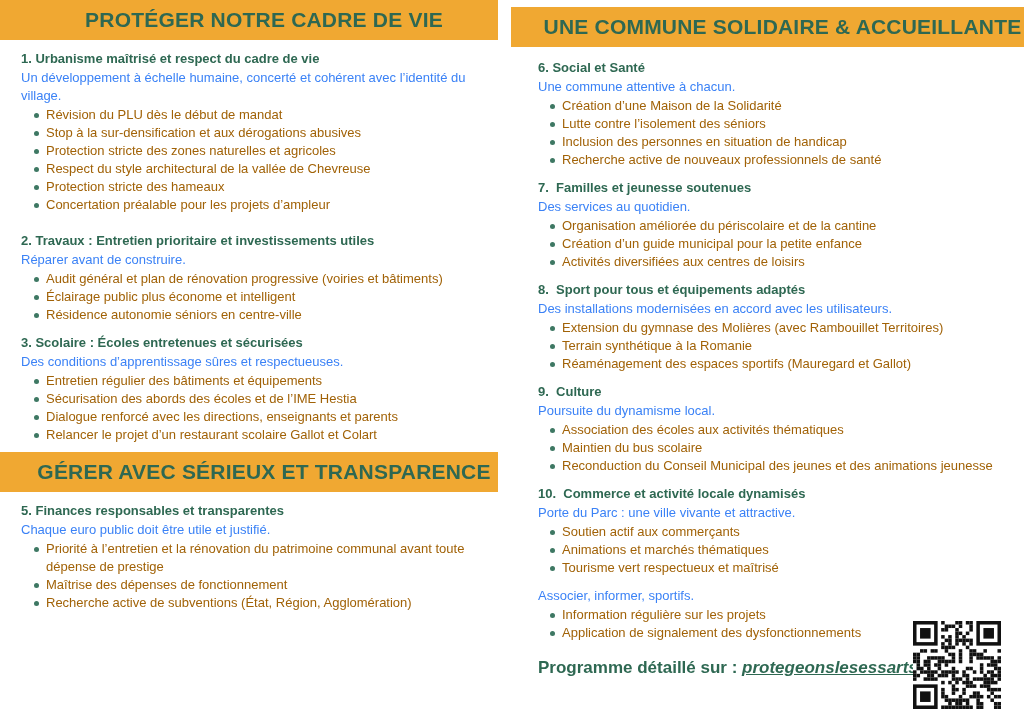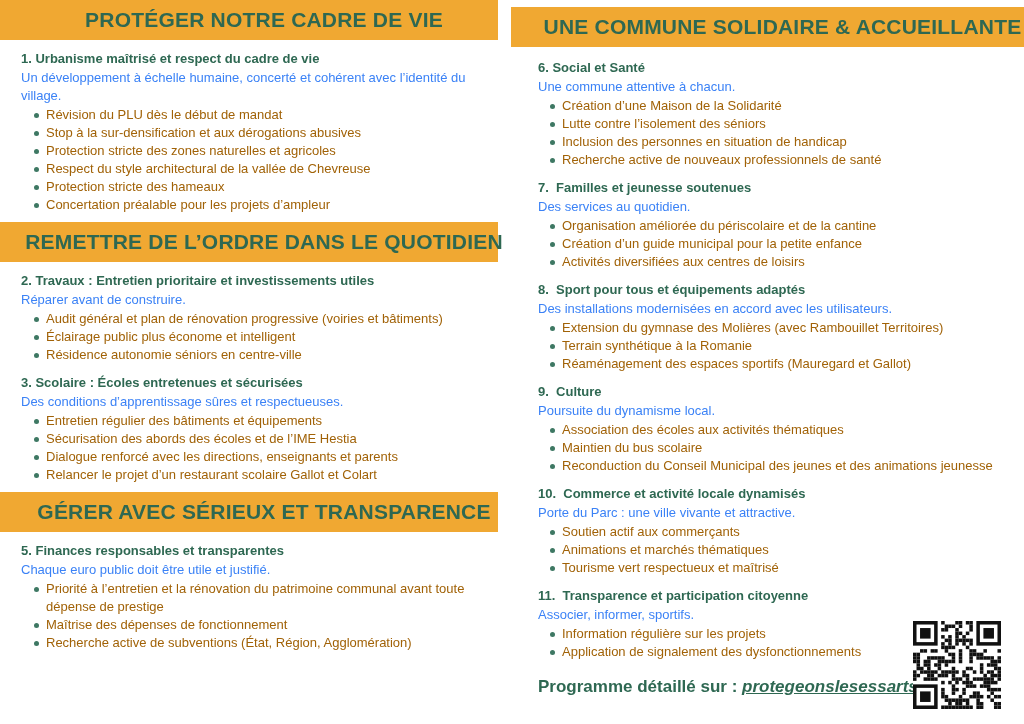--- a/index.html
+++ b/index.html
@@ -111,23 +111,20 @@
             <li>Révision du PLU dès le début de mandat</li>
             <li>Stop à la sur-densification et aux dérogations abusives</li>
             <li>Protection stricte des zones naturelles et agricoles</li>
             <li>Respect du style architectural de la vallée de Chevreuse</li>
             <li>Protection stricte des hameaux</li>
             <li>Concertation préalable pour les projets d’ampleur</li>
           </ul>
       </div>
     </div>
 
-    <div class="banner">
-      <span>REMETTRE DE L’ORDRE DANS LE QUOTIDIEN</span>
-    </div>
     <div class="content content-left">
       <div class="sec">
         <h3 class="sec-heading">2. Travaux : Entretien prioritaire et investissements utiles</h3>
         <p class="sec-intro">Réparer avant de construire.</p>
         <ul class="bullets">
             <li>Audit général et plan de rénovation progressive (voiries et bâtiments)</li>
             <li>Éclairage public plus économe et intelligent</li>
             <li>Résidence autonomie séniors en centre-ville</li>
           </ul>
       </div>
@@ -204,21 +201,20 @@
       <div class="sec">
         <h3 class="sec-heading">10.  Commerce et activité locale dynamisés</h3>
         <p class="sec-intro">Porte du Parc : une ville vivante et attractive.</p>
         <ul class="bullets">
             <li>Soutien actif aux commerçants</li>
             <li>Animations et marchés thématiques</li>
             <li>Tourisme vert respectueux et maîtrisé</li>
           </ul>
       </div>
       <div class="sec">
-        <h3 class="sec-heading">11.  Transparence et participation citoyenne</h3>
         <p class="sec-intro">Associer, informer, sportifs.</p>
         <ul class="bullets">
             <li>Information régulière sur les projets</li>
             <li>Application de signalement des dysfonctionnements</li>
           </ul>
       </div>
       <div class="footer">
         <span>Programme détaillé sur : </span><a class="footer-link">protegeonslesessarts.fr</a>
       </div>
     </div>

